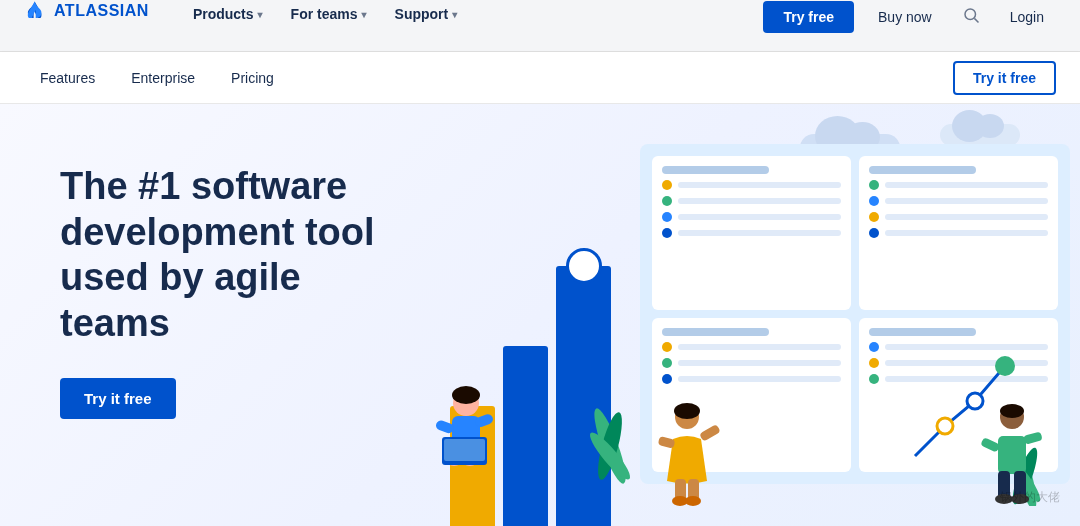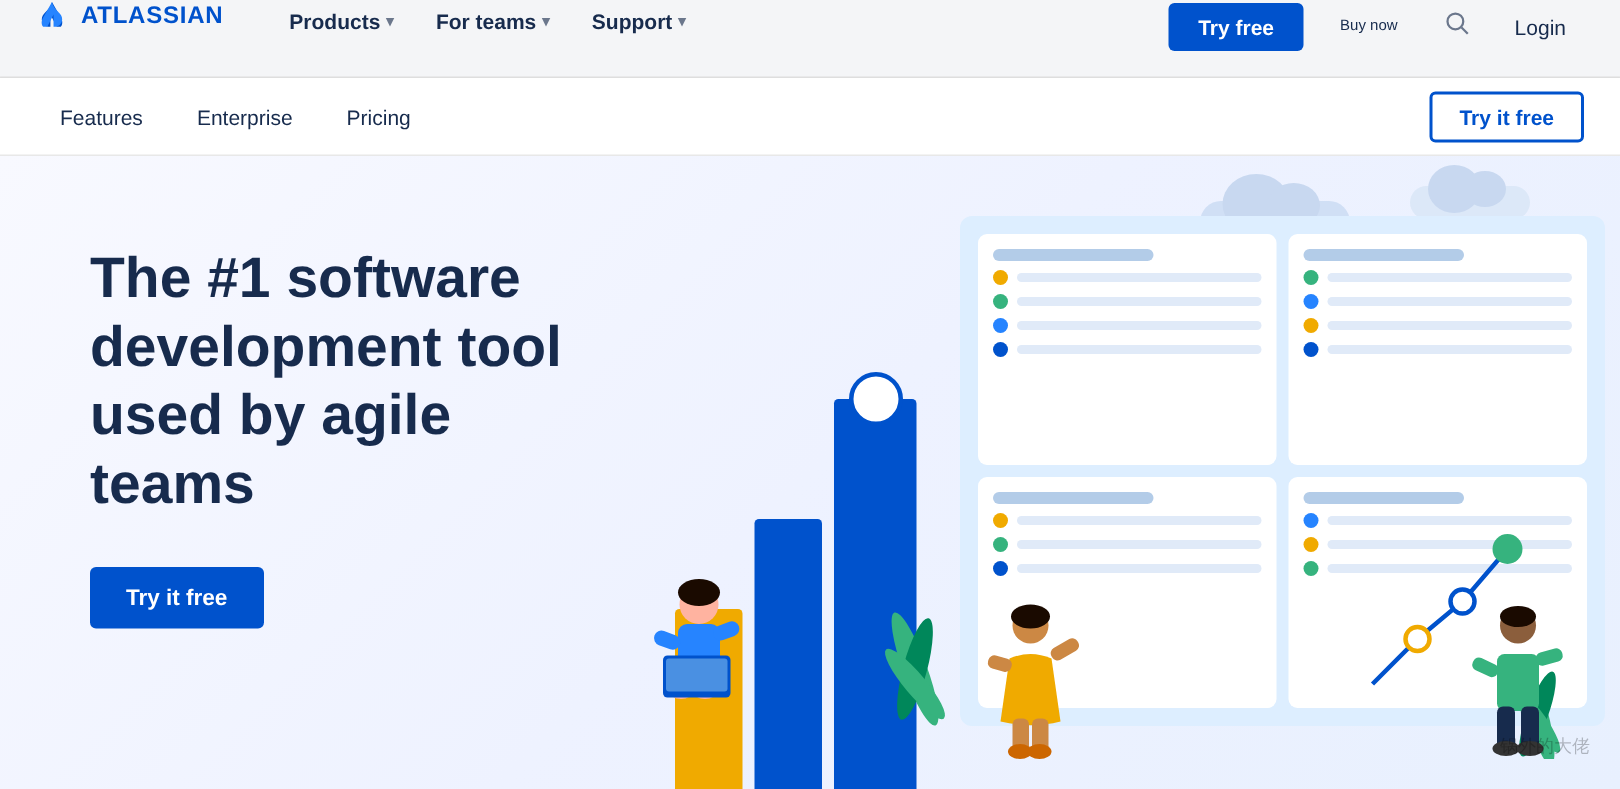--- a/index.html
+++ b/index.html
@@ -65,21 +65,21 @@
       border-radius: 4px;
       font-size: 14px;
       font-weight: 600;
       cursor: pointer;
     }
     .btn-buy-now {
       background: transparent;
       color: #172b4d;
       border: none;
       padding: 8px 12px;
-      font-size: 10px;
+      font-size: 14px;
       cursor: pointer;
     }
     .search-icon-btn {
       background: transparent;
       border: none;
       cursor: pointer;
       padding: 6px;
       color: #6b778c;
       font-size: 16px;
     }

